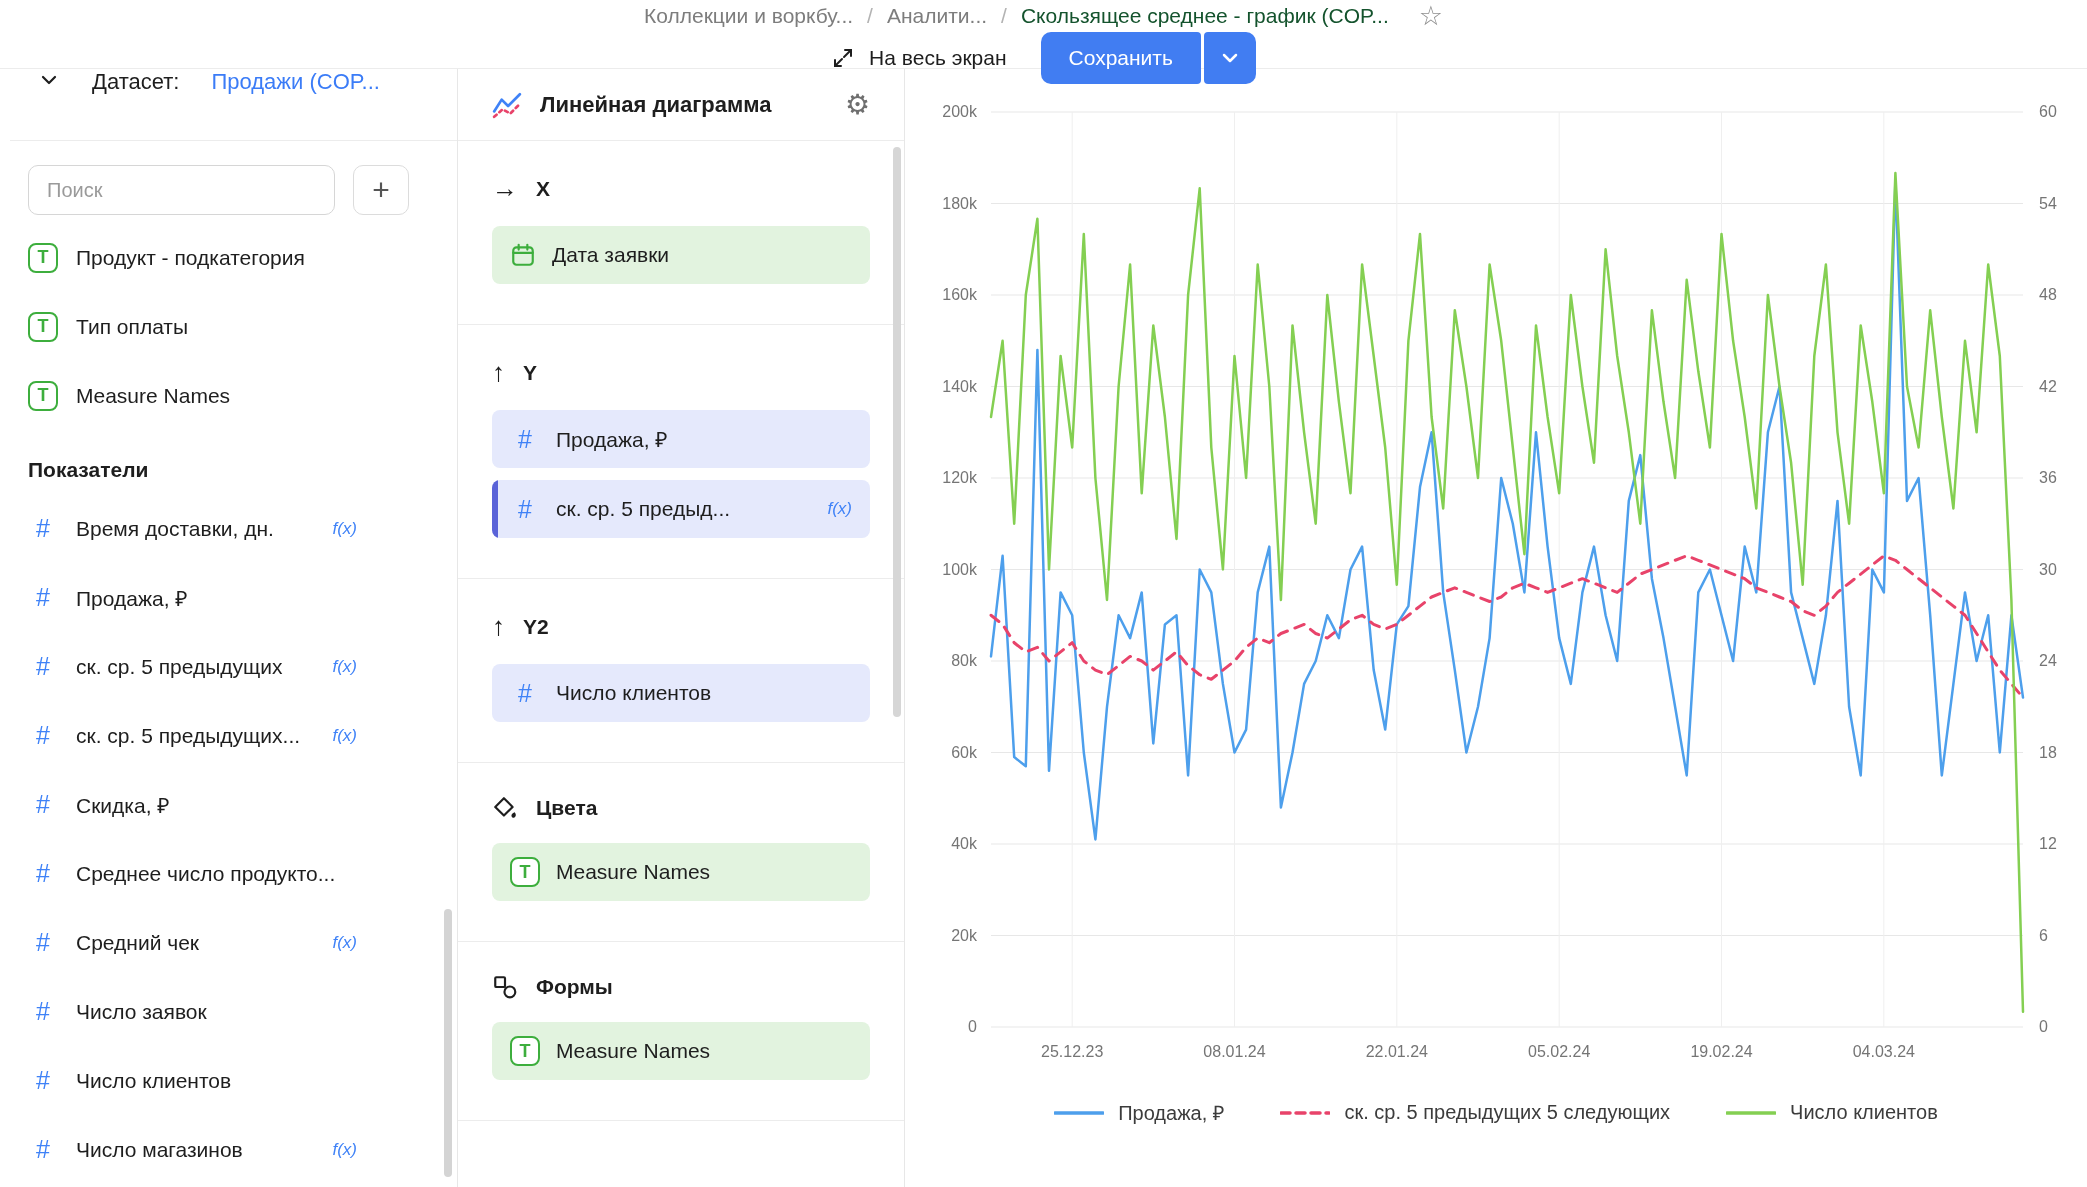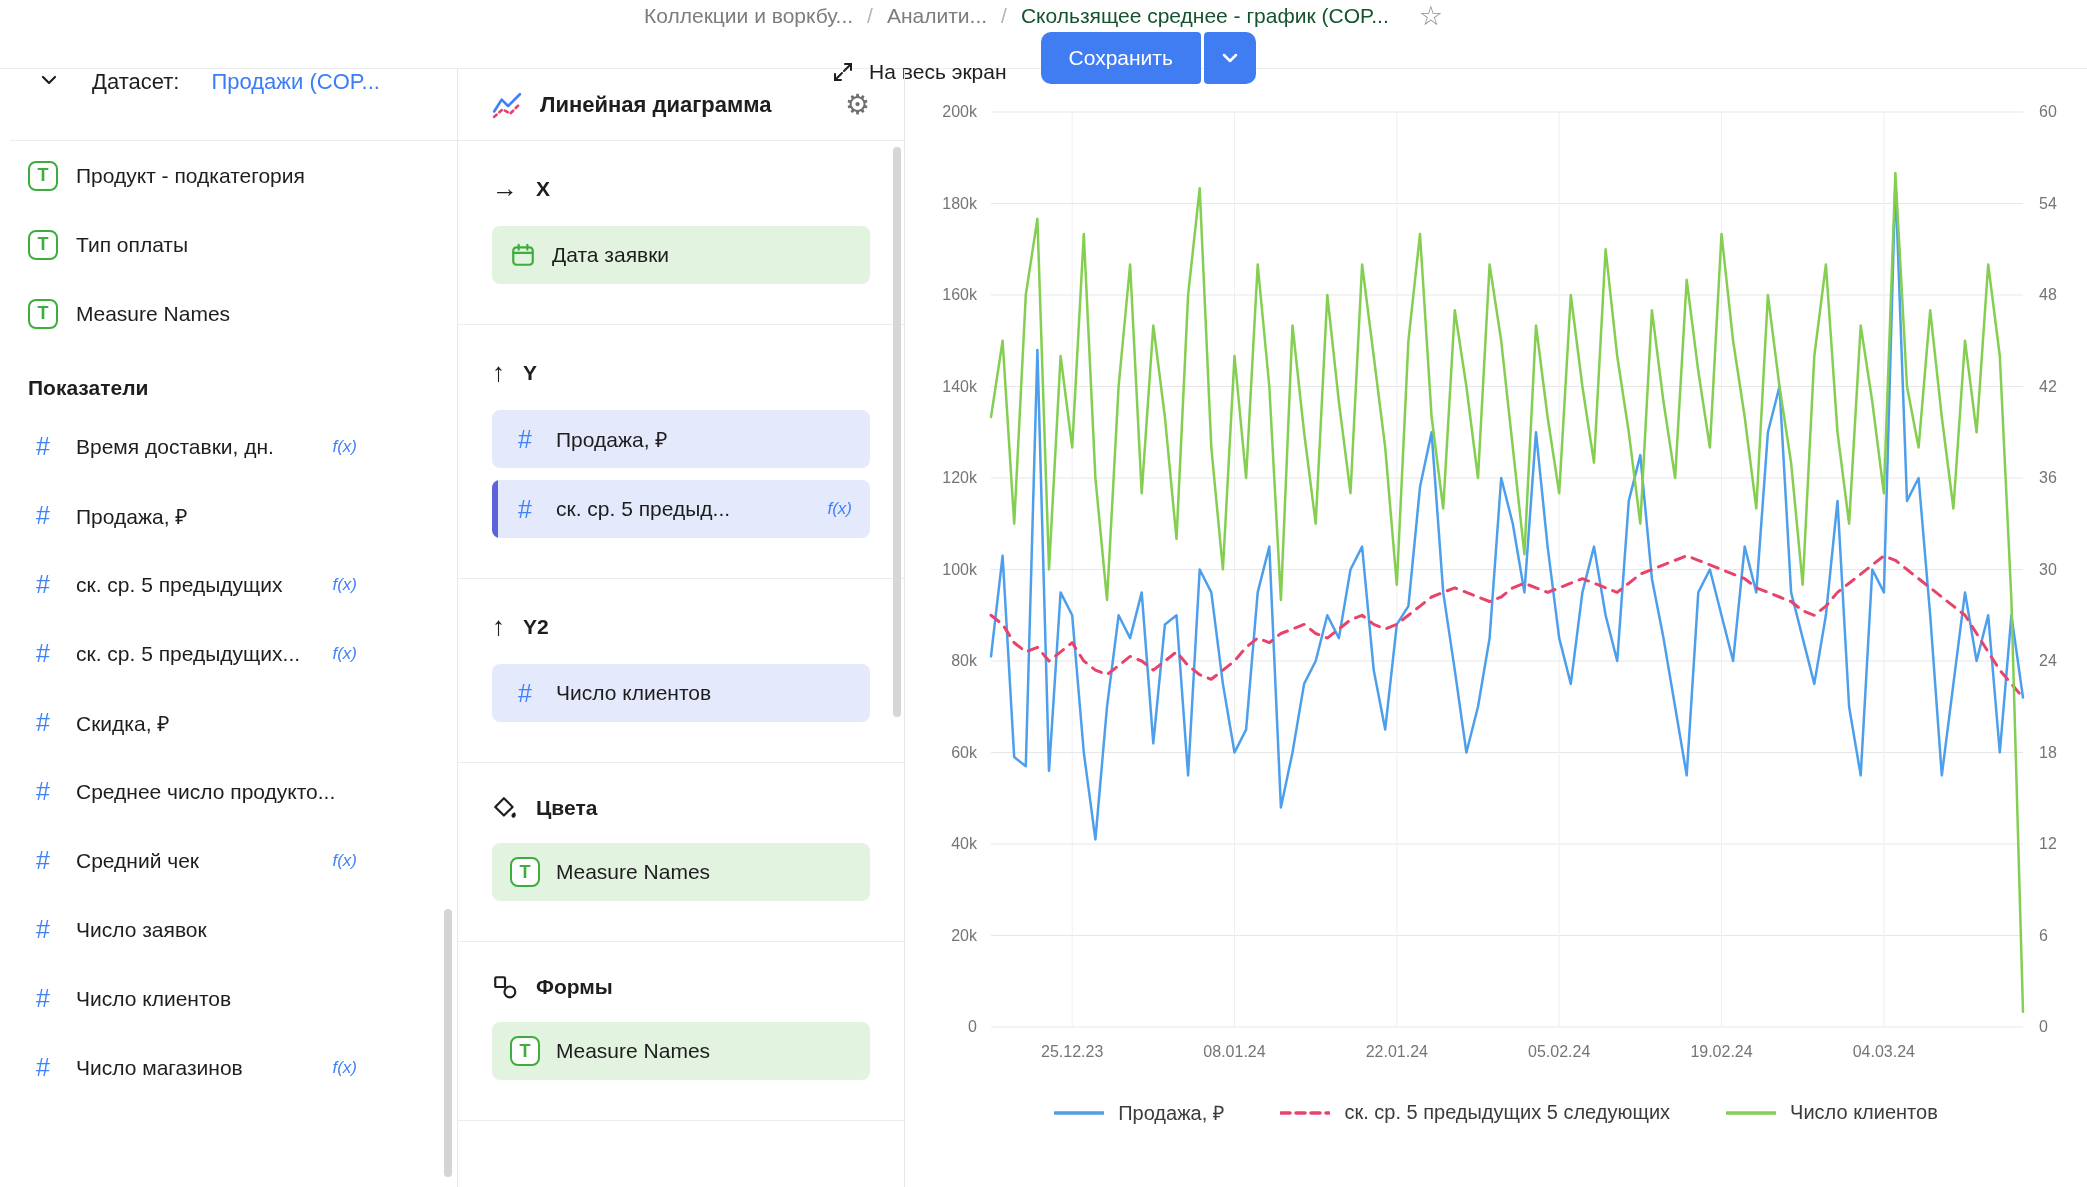--- a/index.html
+++ b/index.html
@@ -8,21 +8,21 @@
 
   .app { display:grid; grid-template-rows:69px 1118px; width:2087px; height:1187px; }
 
   
   header { display:flex; justify-content:space-between; align-items:center; padding:0 30px; border-bottom:1px solid #ececec; background:#fff;flex-direction:column; }
   .breadcrumb { display:flex; align-items:center; gap:14px; font-size:21px; white-space:nowrap; }
   .breadcrumb a { color:#7d7d7d; text-decoration:none; cursor:pointer; }
   .sep { color:#b3b3b3; }
   .crumb-current { color:#14532d; }
   .star { font-size:27px; color:#8f8f8f; margin-left:16px; cursor:pointer; }
-  .header-right { display:flex; align-items:flex-end; gap:34px; }
+  .header-right { display:flex; align-items:center; gap:34px; }
   .fullscreen-btn { display:flex; align-items:center; gap:14px; background:none; border:none; font-size:21px; color:#1e1e1e; cursor:pointer; font-family:inherit; }
   .save-group { display:flex; gap:3px; }
   .save-main { background:#417df2; color:#fff; font-size:21px; border:none; padding:1px 28px; height:52px; border-radius:10px 4px 4px 10px; cursor:pointer; font-family:inherit; }
   .save-caret { background:#417df2; border:none; width:52px; height:52px; border-radius:4px 10px 10px 4px; display:flex; align-items:center; justify-content:center; cursor:pointer; }
 
   
   .main { display:grid; grid-template-columns:458px 447px 1182px; height:1118px; }
 
   
   .sidebar { border-right:1px solid #e7e7e7; position:relative; overflow:hidden; }
@@ -100,20 +100,24 @@
 
   <div class="main">
 
     <aside class="sidebar">
       <div class="dataset-row">
         <svg width="22" height="22" viewBox="0 0 22 22" fill="none" stroke="#1e1e1e" stroke-width="2.2" stroke-linecap="round" stroke-linejoin="round">
           <polyline points="5,8 11,14 17,8"></polyline>
         </svg>
         <span>Датасет:</span>
         <a class="dataset-link">Продажи (COP...</a>
+      </div>
+      <div class="search-row">
+        <input class="search-input" placeholder="Поиск" style="">
+        <button class="add-btn">+</button>
       </div>
       <div>
           <div class="field-row">
             <span class="t-icon">T</span>
             <span class="field-label">Продукт - подкатегория</span>
           </div>
           <div class="field-row">
             <span class="t-icon">T</span>
             <span class="field-label">Тип оплаты</span>
           </div>

